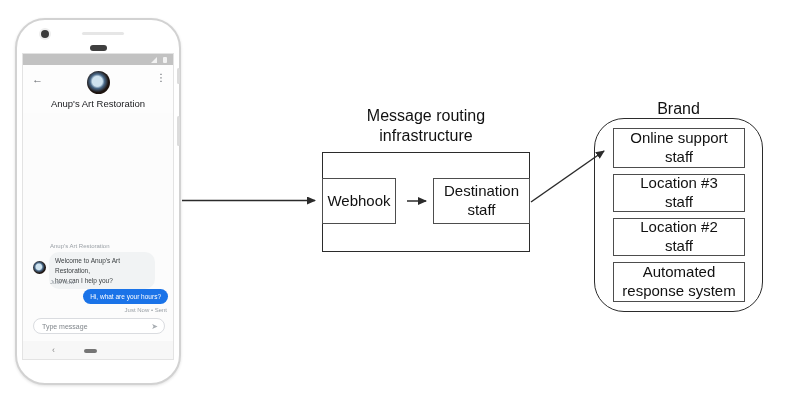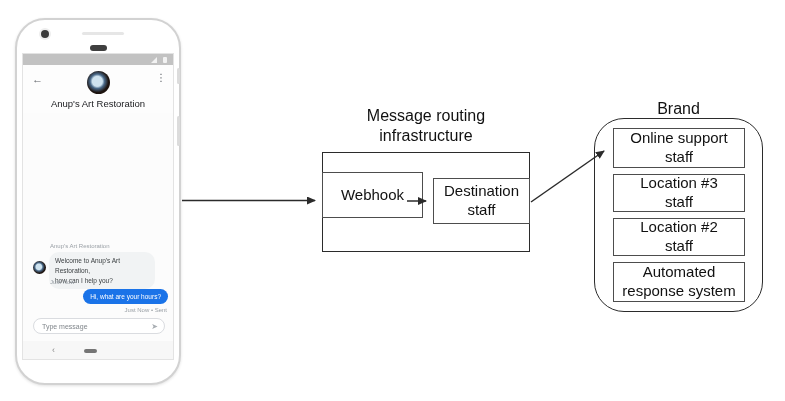--- a/index.html
+++ b/index.html
@@ -110,21 +110,21 @@
       </div>
     </div>
   </div>
 
 
   <div class="dg-title" style="left:322px; top:106px; width:208px;">Message routing
 infrastructure</div>
 
   <div class="box-outer" style="left:322px; top:152px; width:208px; height:100px;"></div>
 
-  <div class="box-inner" style="left:322px; top:172px; width:101px; height:46px;text-align:right;">Webhook</div>
+  <div class="box-inner" style="left:322px; top:178px; width:74px; height:46px;text-align:right;">Webhook</div>
 
   <div class="box-inner" style="left:433px; top:178px; width:97px; height:46px;">Destination
 staff</div>
 
   <div class="dg-title" style="left:594px; top:99px; width:169px;">Brand</div>
 
   <div class="box-outer" style="left:594px; top:118px; width:169px; height:194px;border-radius:30px;">
     <div class="box-inner" style="left:18px; top:9px;  width:132px; height:40px;">Online support
 staff</div>
     <div class="box-inner" style="left:18px; top:55px; width:132px; height:38px;">Location #3

